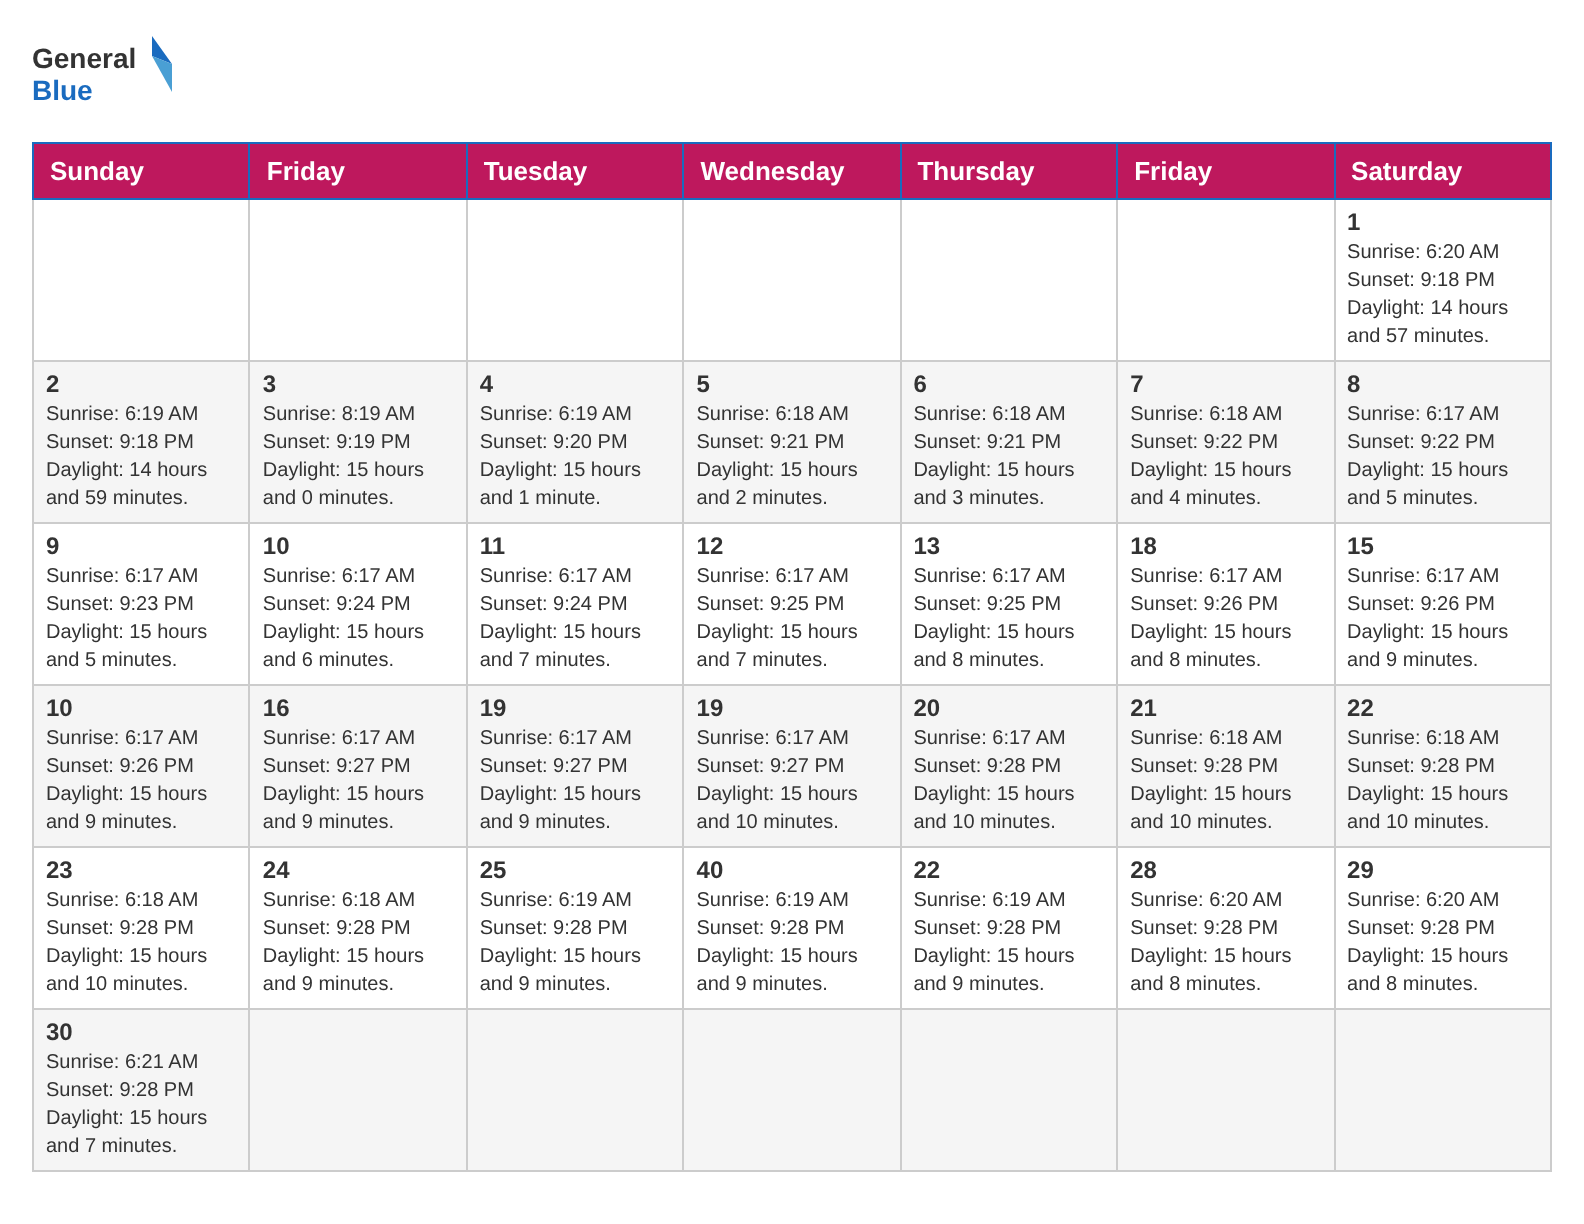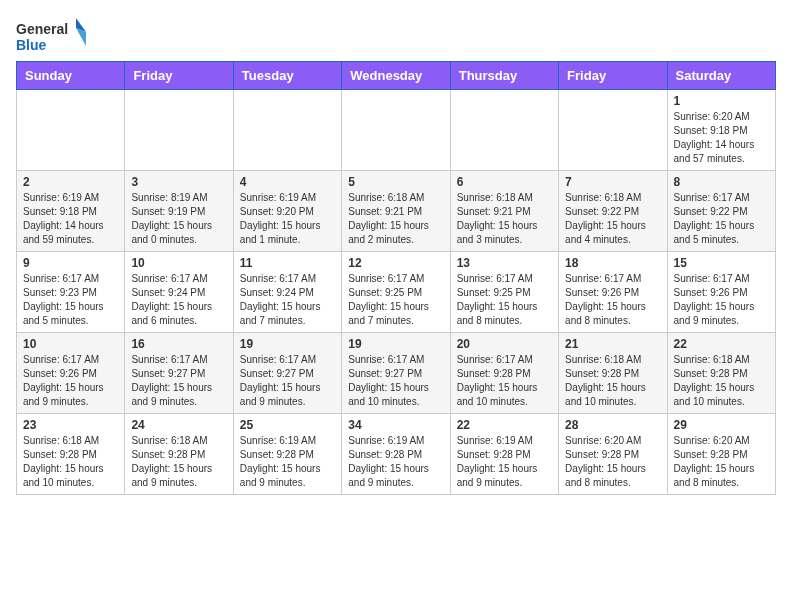--- a/index.html
+++ b/index.html
@@ -7,20 +7,21 @@
       font-family: Arial, sans-serif;
       background: #fff;
       width: 792px;
       min-height: 612px;
       padding: 16px;
     }
     .header-area {
       display: flex;
       justify-content: space-between;
       align-items: flex-start;
+      margin-bottom: 10px;
     }
     .logo {
       display: flex;
       align-items: center;
       gap: 4px;
     }
     .title-area {
       text-align: right;
     }
     .month-title {
@@ -66,21 +67,21 @@
       line-height: 1.4;
       color: #333;
     }
     tr:nth-child(even) td {
       background-color: #f5f5f5;
     }
     tr:nth-child(odd) td {
       background-color: #fff;
     }
     .calendar thead tr th {
-      background-color: #8b5cf6;
+      background-color: #be185d;
     }
   </style>
 </head>
 <body>
 
 <div class="header-area">
   <div class="logo">
   <svg width="70" height="45" viewBox="0 0 70 45">
     <text x="0" y="18" font-size="14" font-weight="bold" fill="#333" font-family="Arial">General</text>
     <text x="0" y="34" font-size="14" font-weight="bold" fill="#1a6bbf" font-family="Arial">Blue</text>
@@ -266,21 +267,21 @@
 Sunset: 9:28 PM
 Daylight: 15 hours and 9 minutes.</div>
         </td>
         <td>
           <span class="day-number">25</span>
           <div class="day-info">Sunrise: 6:19 AM
 Sunset: 9:28 PM
 Daylight: 15 hours and 9 minutes.</div>
         </td>
         <td>
-          <span class="day-number">34</span>
+          <span class="day-number">40</span>
           <div class="day-info">Sunrise: 6:19 AM
 Sunset: 9:28 PM
 Daylight: 15 hours and 9 minutes.</div>
         </td>
         <td>
           <span class="day-number">22</span>
           <div class="day-info">Sunrise: 6:19 AM
 Sunset: 9:28 PM
 Daylight: 15 hours and 9 minutes.</div>
         </td>
@@ -289,15 +290,29 @@
           <div class="day-info">Sunrise: 6:20 AM
 Sunset: 9:28 PM
 Daylight: 15 hours and 8 minutes.</div>
         </td>
         <td>
           <span class="day-number">29</span>
           <div class="day-info">Sunrise: 6:20 AM
 Sunset: 9:28 PM
 Daylight: 15 hours and 8 minutes.</div>
         </td>
+      </tr>
+      <tr>
+        <td>
+          <span class="day-number">30</span>
+          <div class="day-info">Sunrise: 6:21 AM
+Sunset: 9:28 PM
+Daylight: 15 hours and 7 minutes.</div>
+        </td>
+        <td></td>
+        <td></td>
+        <td></td>
+        <td></td>
+        <td></td>
+        <td></td>
       </tr>
     </tbody>
 </table>
 
 </body></html>

